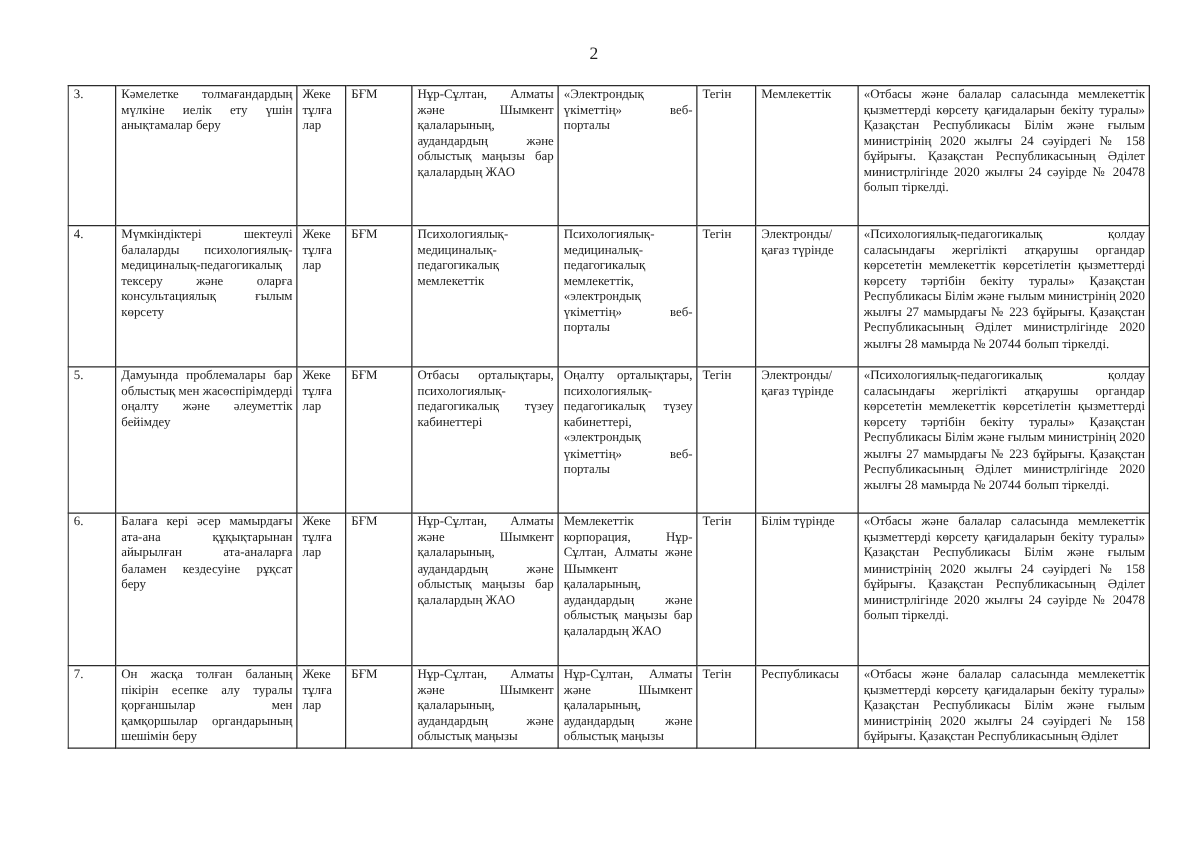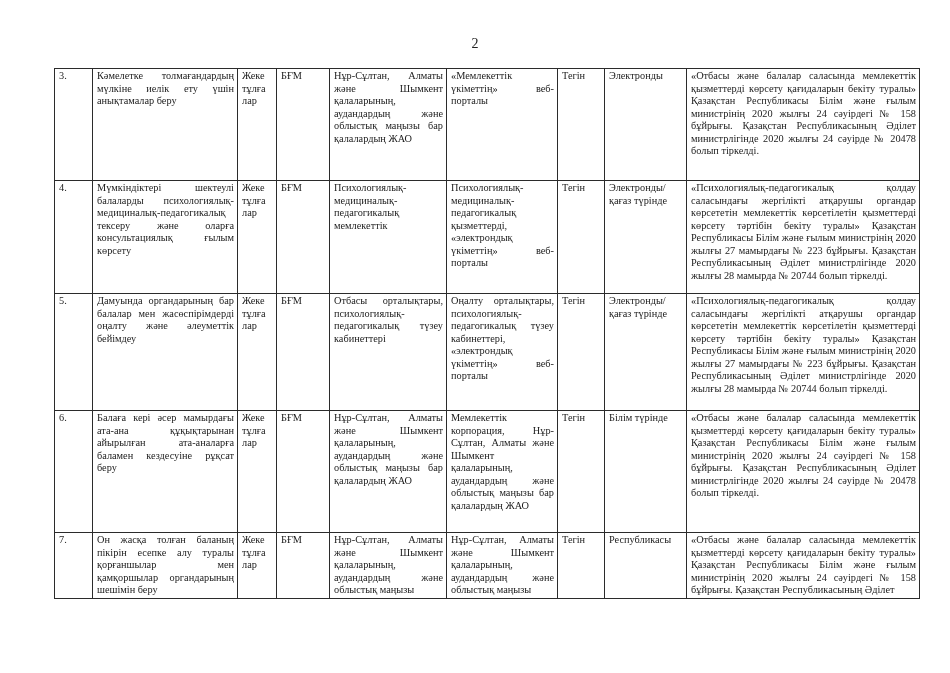--- a/index.html
+++ b/index.html
@@ -76,41 +76,41 @@
       </colgroup>
       <tbody>
         <tr class="r1">
           <td>3.</td>
           <td class="just">Кәмелетке толмағандардың мүлкіне иелік ету үшін анықтамалар беру</td>
           <td class="pre">Жеке
 тұлға
 лар</td>
           <td>БҒМ</td>
           <td class="just">Нұр-Сұлтан, Алматы және Шымкент қалаларының, аудандардың және облыстық маңызы бар қалалардың ЖАО</td>
-          <td class="just">«Мемлекеттік үкіметтің» веб-порталы</td>
+          <td class="just">«Электрондық үкіметтің» веб-порталы</td>
           <td>Тегін</td>
-          <td>Электронды</td>
+          <td>Мемлекеттік</td>
           <td class="just">«Отбасы және балалар саласында мемлекеттік қызметтерді көрсету қағидаларын бекіту туралы» Қазақстан Республикасы Білім және ғылым министрінің 2020 жылғы 24 сәуірдегі № 158 бұйрығы. Қазақстан Республикасының Әділет министрлігінде 2020 жылғы 24 сәуірде № 20478 болып тіркелді.</td>
         </tr>
         <tr class="r2">
           <td>4.</td>
           <td class="just">Мүмкіндіктері шектеулі балаларды психологиялық-медициналық-педагогикалық тексеру және оларға консультациялық ғылым көрсету</td>
           <td class="pre">Жеке
 тұлға
 лар</td>
           <td>БҒМ</td>
           <td class="just">Психологиялық-медициналық-педагогикалық мемлекеттік</td>
-          <td class="just">Психологиялық-медициналық-педагогикалық қызметтерді, «электрондық үкіметтің» веб-порталы</td>
+          <td class="just">Психологиялық-медициналық-педагогикалық мемлекеттік, «электрондық үкіметтің» веб-порталы</td>
           <td>Тегін</td>
           <td>Электронды/ қағаз түрінде</td>
           <td class="just">«Психологиялық-педагогикалық қолдау саласындағы жергілікті атқарушы органдар көрсететін мемлекеттік көрсетілетін қызметтерді көрсету тәртібін бекіту туралы» Қазақстан Республикасы Білім және ғылым министрінің 2020 жылғы 27 мамырдағы № 223 бұйрығы. Қазақстан Республикасының Әділет министрлігінде 2020 жылғы 28 мамырда № 20744 болып тіркелді.</td>
         </tr>
         <tr class="r3">
           <td>5.</td>
-          <td class="just">Дамуында органдарының бар балалар мен жасөспірімдерді оңалту және әлеуметтік бейімдеу</td>
+          <td class="just">Дамуында проблемалары бар облыстық мен жасөспірімдерді оңалту және әлеуметтік бейімдеу</td>
           <td class="pre">Жеке
 тұлға
 лар</td>
           <td>БҒМ</td>
           <td class="just">Отбасы орталықтары, психологиялық-педагогикалық түзеу кабинеттері</td>
           <td class="just">Оңалту орталықтары, психологиялық-педагогикалық түзеу кабинеттері, «электрондық үкіметтің» веб-порталы</td>
           <td>Тегін</td>
           <td>Электронды/ қағаз түрінде</td>
           <td class="just">«Психологиялық-педагогикалық қолдау саласындағы жергілікті атқарушы органдар көрсететін мемлекеттік көрсетілетін қызметтерді көрсету тәртібін бекіту туралы» Қазақстан Республикасы Білім және ғылым министрінің 2020 жылғы 27 мамырдағы № 223 бұйрығы. Қазақстан Республикасының Әділет министрлігінде 2020 жылғы 28 мамырда № 20744 болып тіркелді.</td>
         </tr>

